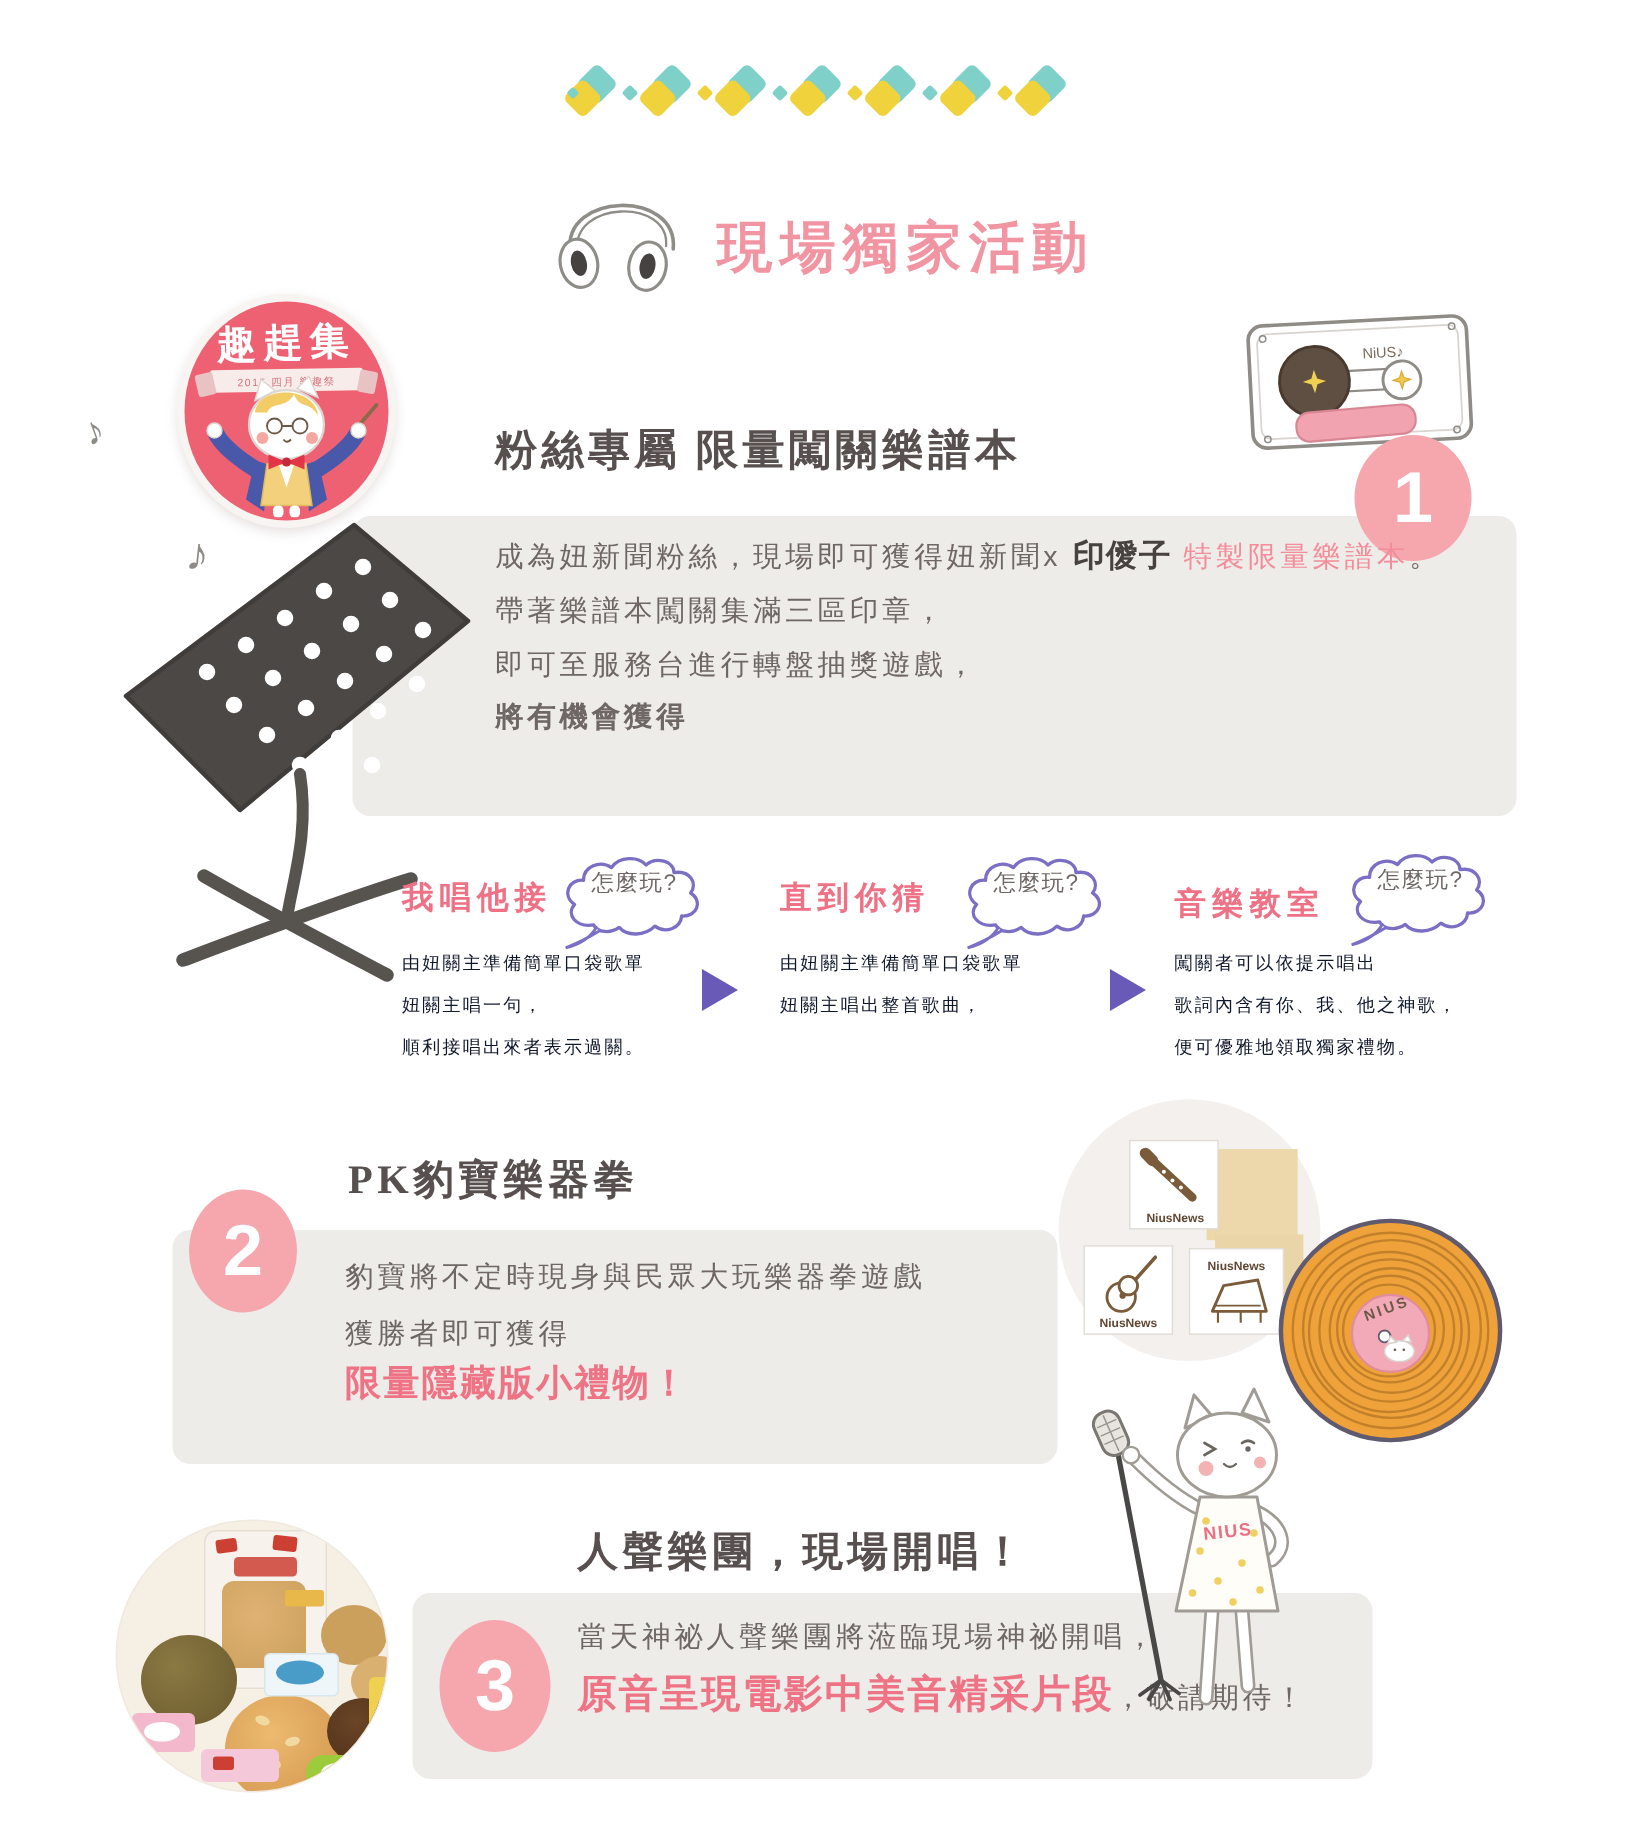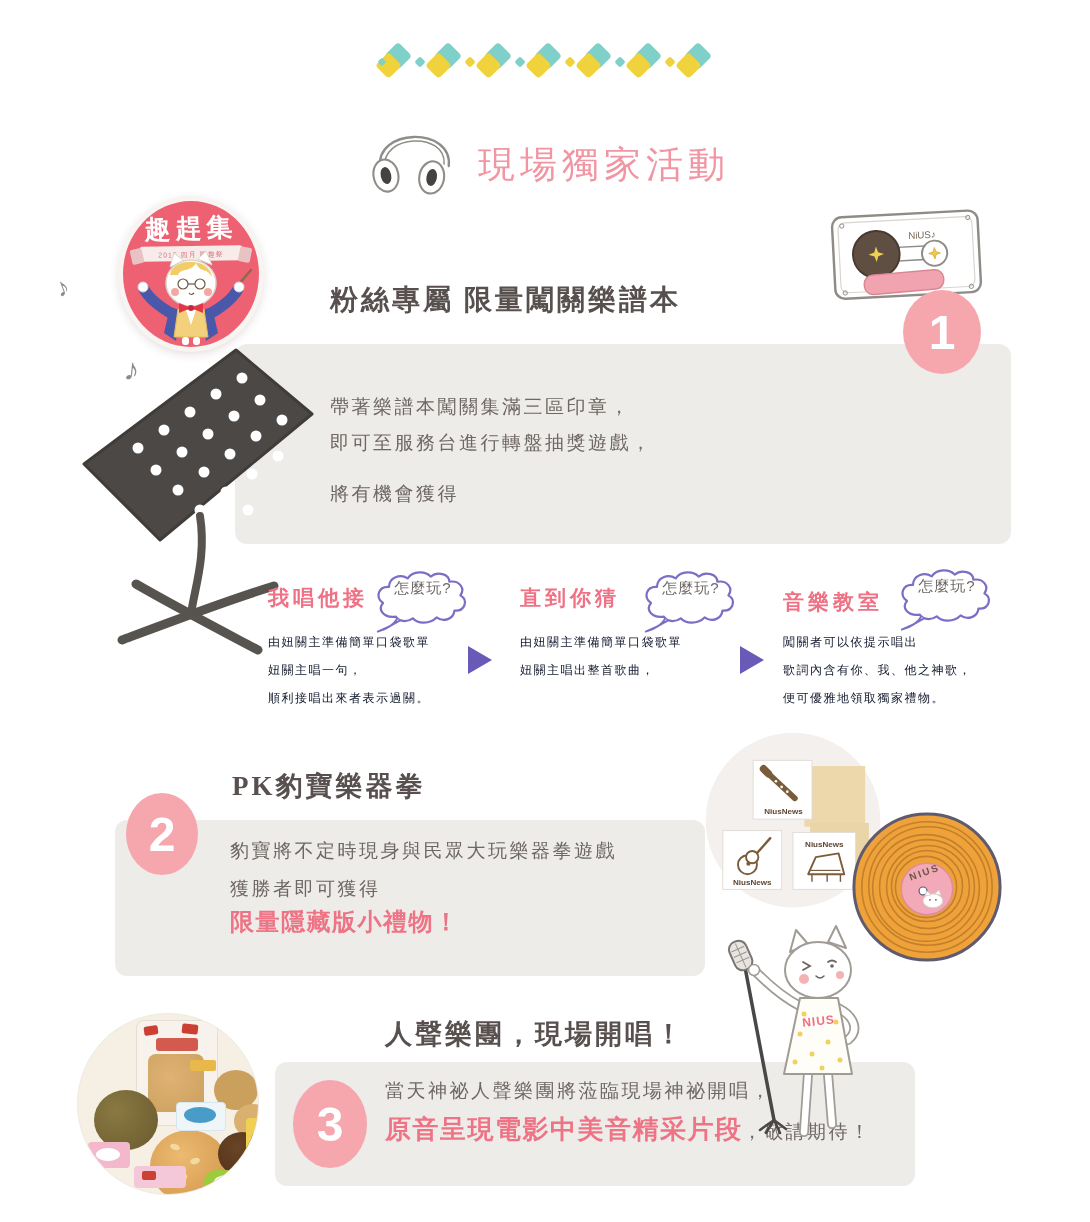--- a/index.html
+++ b/index.html
@@ -14,21 +14,21 @@
   .dpair .d-teal{position:absolute;top:2px;left:9px;width:20px;height:20px;background:#7fd0c9;
                  transform:rotate(45deg);border-radius:4px;}
   .dpair .d-yellow{position:absolute;top:12px;left:0;width:19px;height:19px;background:#f0d23c;
                  transform:rotate(45deg);border-radius:4px;}
   .ddot{flex:0 0 auto;transform:rotate(45deg);border-radius:2px;}
   .ddot.s{width:8px;height:8px;}
   .ddot.t{width:6px;height:6px;}
   .c-teal{background:#7fd0c9;} .c-yellow{background:#f0d23c;}
 
   .page-title{position:absolute;left:478px;top:140px;font-family:"Liberation Serif","DejaVu Serif",serif;
-              font-size:37px;font-weight:normal;color:#f295a3;letter-spacing:5px;text-align:right;}
+              font-size:37px;font-weight:bold;color:#f295a3;letter-spacing:5px;text-align:right;}
 
   
   .badge{position:absolute;left:118px;top:196px;width:136px;height:146px;background:#ee6173;
          border-radius:50%;border:5px solid #f7f4f1;box-shadow:0 3px 8px rgba(120,90,90,.18);}
   .badge-title{position:absolute;top:10px;left:0;width:100%;text-align:center;color:#fff;
                font-size:26px;font-weight:bold;letter-spacing:5px;transform:rotate(-2deg);}
   .ribbon{position:absolute;top:45px;left:17px;width:102px;height:15px;background:#f8ecea;
           border-radius:2px;transform:rotate(-1deg);}
   .ribbon::before,.ribbon::after{content:"";position:absolute;top:2px;width:12px;height:15px;
           background:#e9c3c3;border-radius:2px;}
@@ -185,23 +185,24 @@
       <text x="100" y="38" text-anchor="middle" font-size="10" fill="#7a6a58">NiUS♪</text>
     </g>
   </svg>
 
   <div class="section-heading" style="left:330px;top:281px;">粉絲專屬 限量闖關樂譜本</div>
   <div class="gbox" style="left:235px;top:344px;width:776px;height:200px;"></div>
   <div class="num-circle" style="left:903px;top:290px;width:78px;height:84px;">
     <span>1</span>
   </div>
 
+  <div class="t" style="left:330px;top:356px;"><span>成為妞新聞粉絲，現場即可獲得妞新聞x </span><span class="brand">印僾子</span><span class="pink-sans"> 特製限量樂譜本</span><span>。</span></div>
   <div class="t" style="left:330px;top:394px;">帶著樂譜本闖關集滿三區印章，</div>
   <div class="t" style="left:330px;top:430px;">即可至服務台進行轉盤抽獎遊戲，</div>
-  <div class="t" style="left:330px;top:481px;">將有機會獲得</div>
+  <div class="t" style="left:330px;top:465px;font-weight:bold;">將有機會獲得</div>
 
   <svg class="abs" style="left:78px;top:344px;" width="240" height="330" viewBox="0 0 240 330">
     <polygon points="6,120 158,6 234,70 82,196" fill="#4b4846" stroke="#3f3c3a" stroke-width="3" stroke-linejoin="round"></polygon>
     <g fill="#fff">
       <circle cx="60" cy="104" r="5.5"></circle>
         <circle cx="86" cy="86" r="5.5"></circle>
         <circle cx="112" cy="68" r="5.5"></circle>
         <circle cx="138" cy="50" r="5.5"></circle>
         <circle cx="164" cy="34" r="5.5"></circle>
       <circle cx="78" cy="126" r="5.5"></circle>

